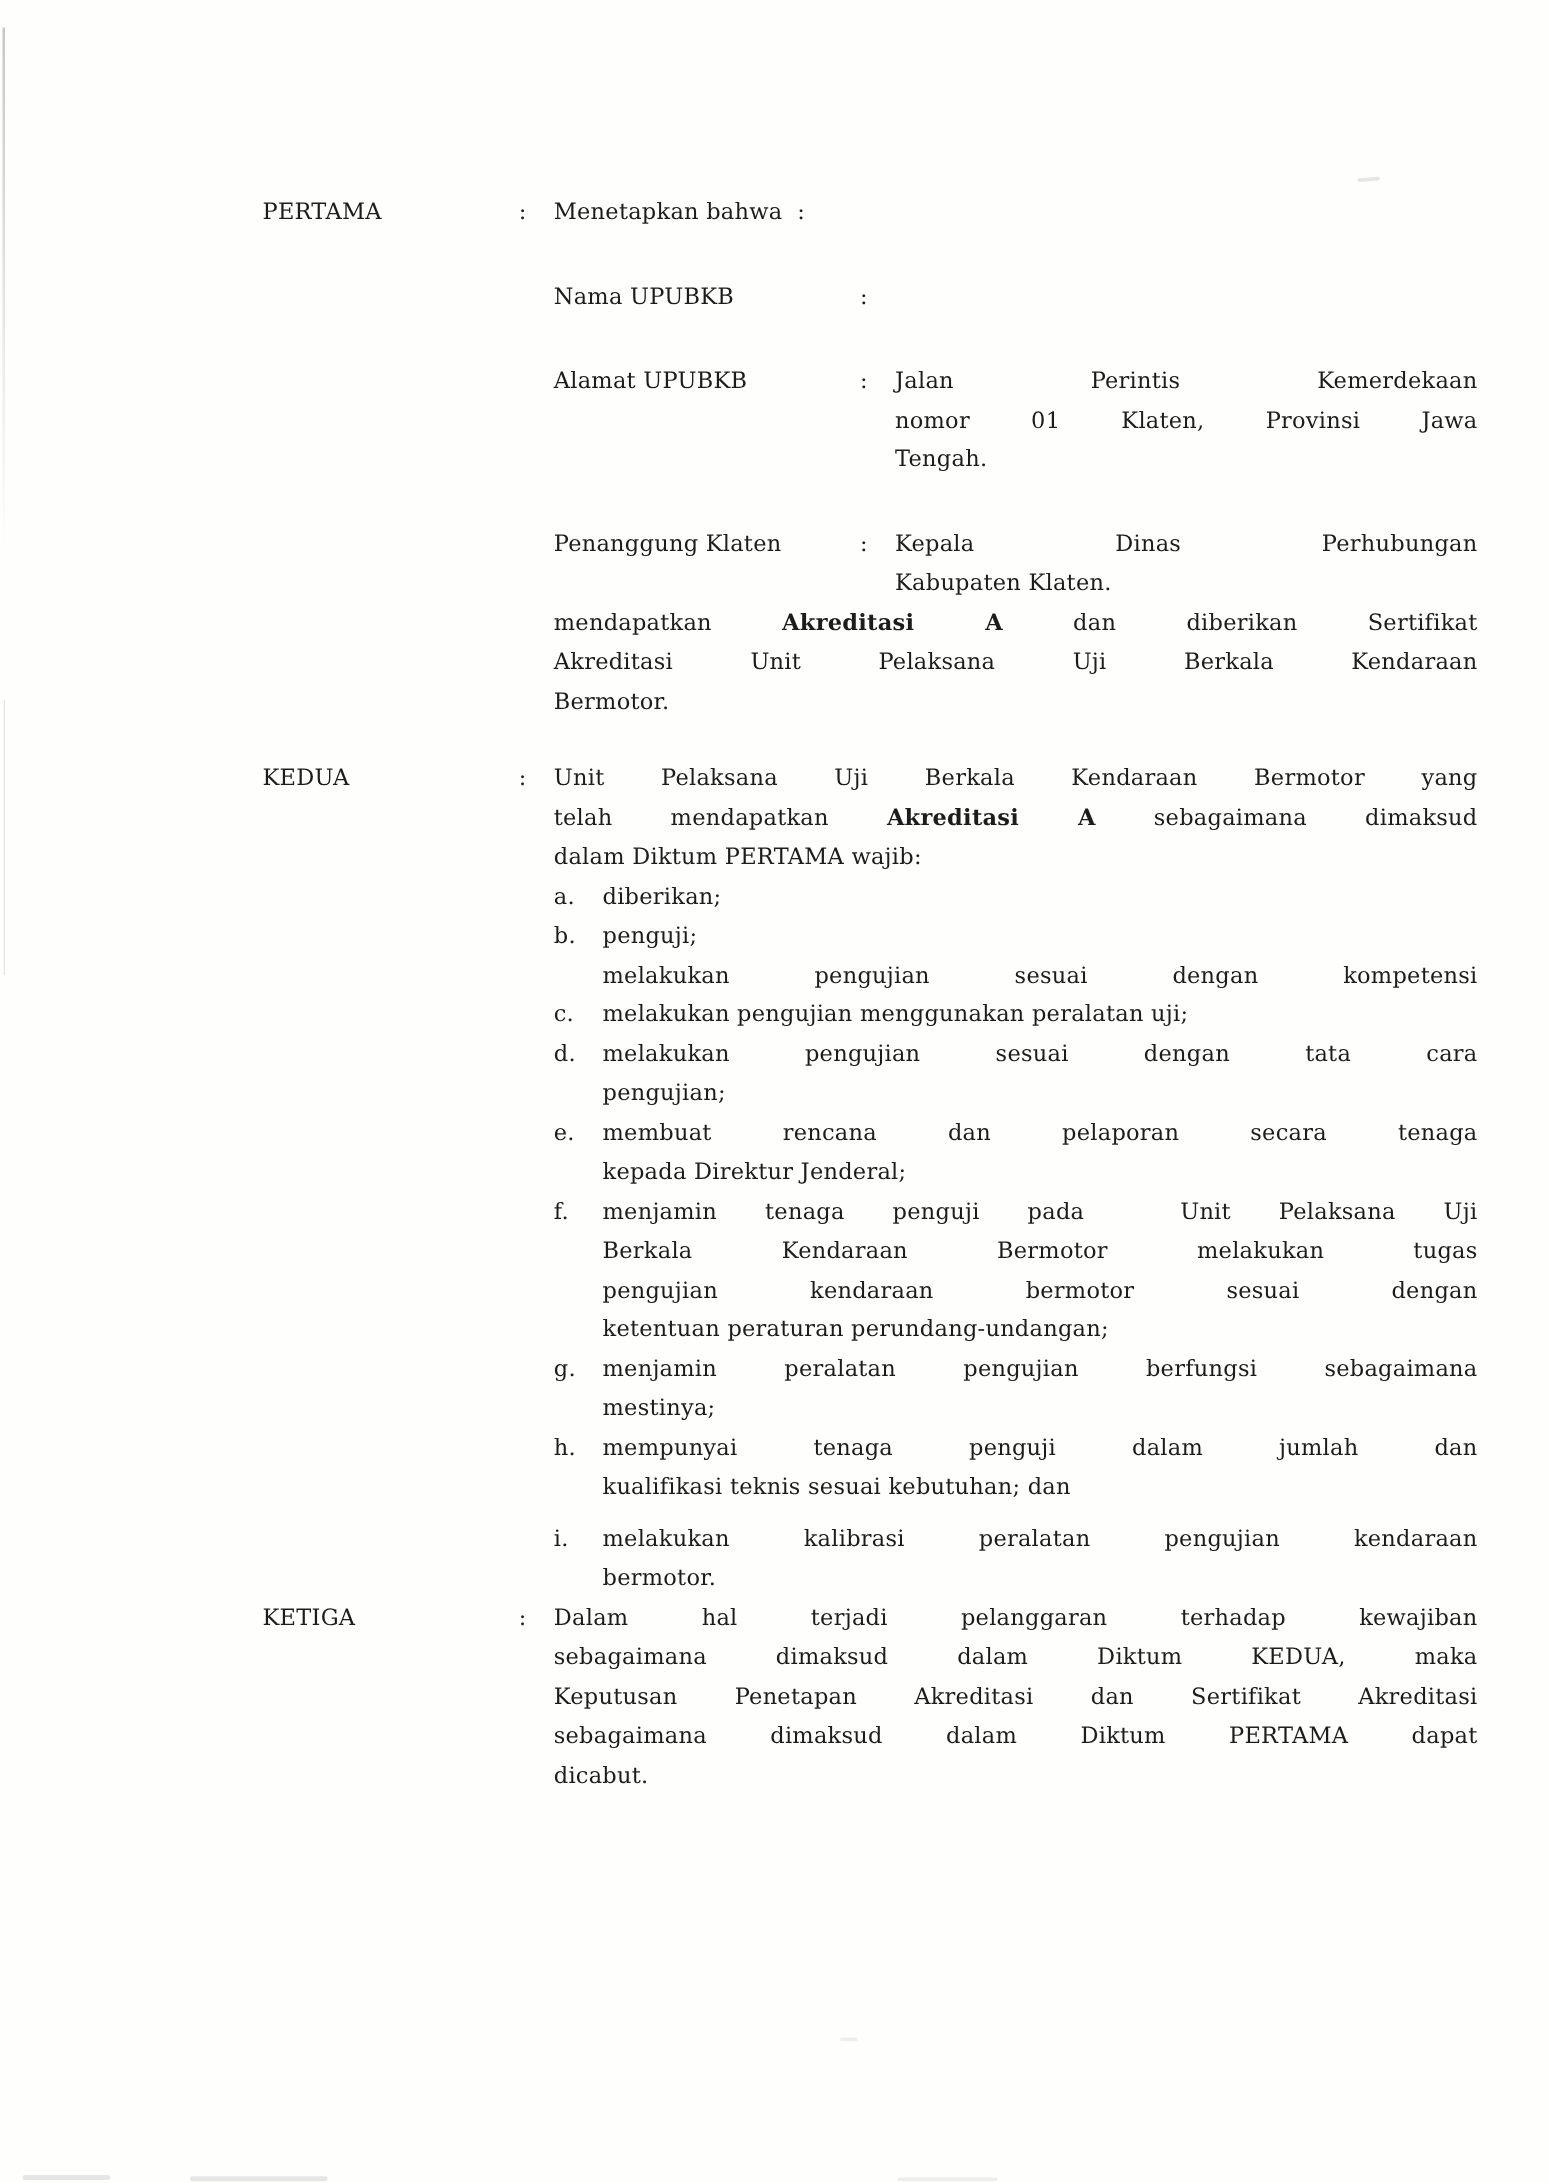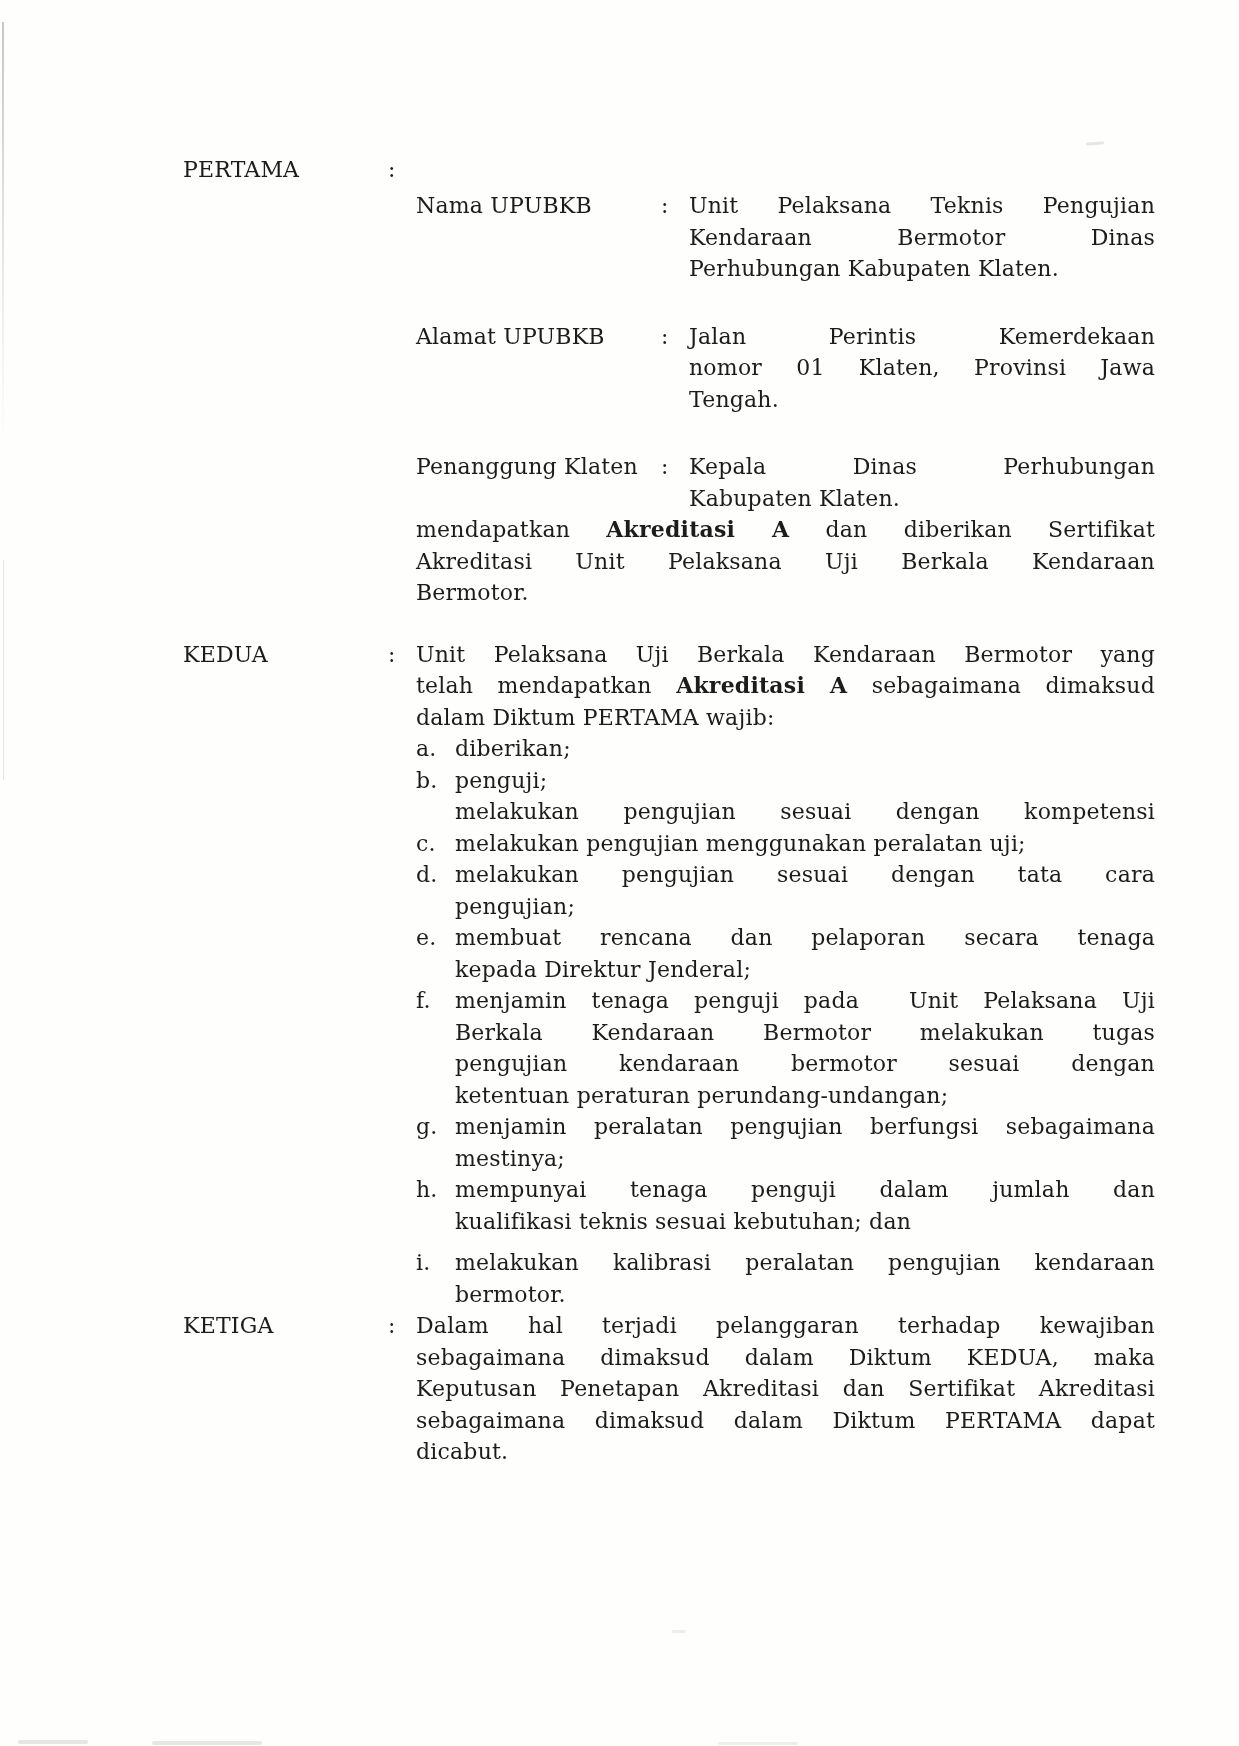--- a/index.html
+++ b/index.html
@@ -16,23 +16,23 @@
     overflow: hidden;
   }
   .page {
     position: absolute;
     inset: 0;
     background: #fefefd;
   }
   .doc {
     position: absolute;
     top: 154px;
-    left: 183px;
+    left: 210px;
     width: 972px;
-    font-size: 22px;
+    font-size: 18px;
     line-height: 31.5px;
     letter-spacing: 0.2px;
   }
   .section {
     display: grid;
     grid-template-columns: 205px 28px 739px;
     align-items: start;
   }
   .section.gap-before { margin-top: 30px; }
   .label { white-space: nowrap; }
@@ -100,28 +100,26 @@
   <div class="smudge s2"></div>
   <div class="smudge s3"></div>
   <div class="smudge s4"></div>
   <div class="smudge s5"></div>
 
   <div class="doc" id="doc">
       <div class="section">
         <div class="label">PERTAMA</div>
         <div class="colon">:</div>
         <div class="content">
+          <div class="para">
+            <div class="jline last"><span>Menetapkan bahwa&nbsp; :</span></div>
+          </div>
           <div class="kvrow">
             <div>Nama UPUBKB</div>
             <div>:</div>
-            <div>
-              <div class="jline"><span>Unit Pelaksana Teknis Pengujian</span></div>
-              <div class="jline"><span>Kendaraan Bermotor Dinas</span></div>
-              <div class="jline last"><span>Perhubungan Kabupaten Klaten.</span></div>
-            </div>
           </div>
           <div class="kvrow">
             <div>Alamat UPUBKB</div>
             <div>:</div>
             <div>
               <div class="jline"><span>Jalan Perintis Kemerdekaan</span></div>
               <div class="jline"><span>nomor 01 Klaten, Provinsi Jawa</span></div>
               <div class="jline last"><span>Tengah.</span></div>
             </div>
           </div>

